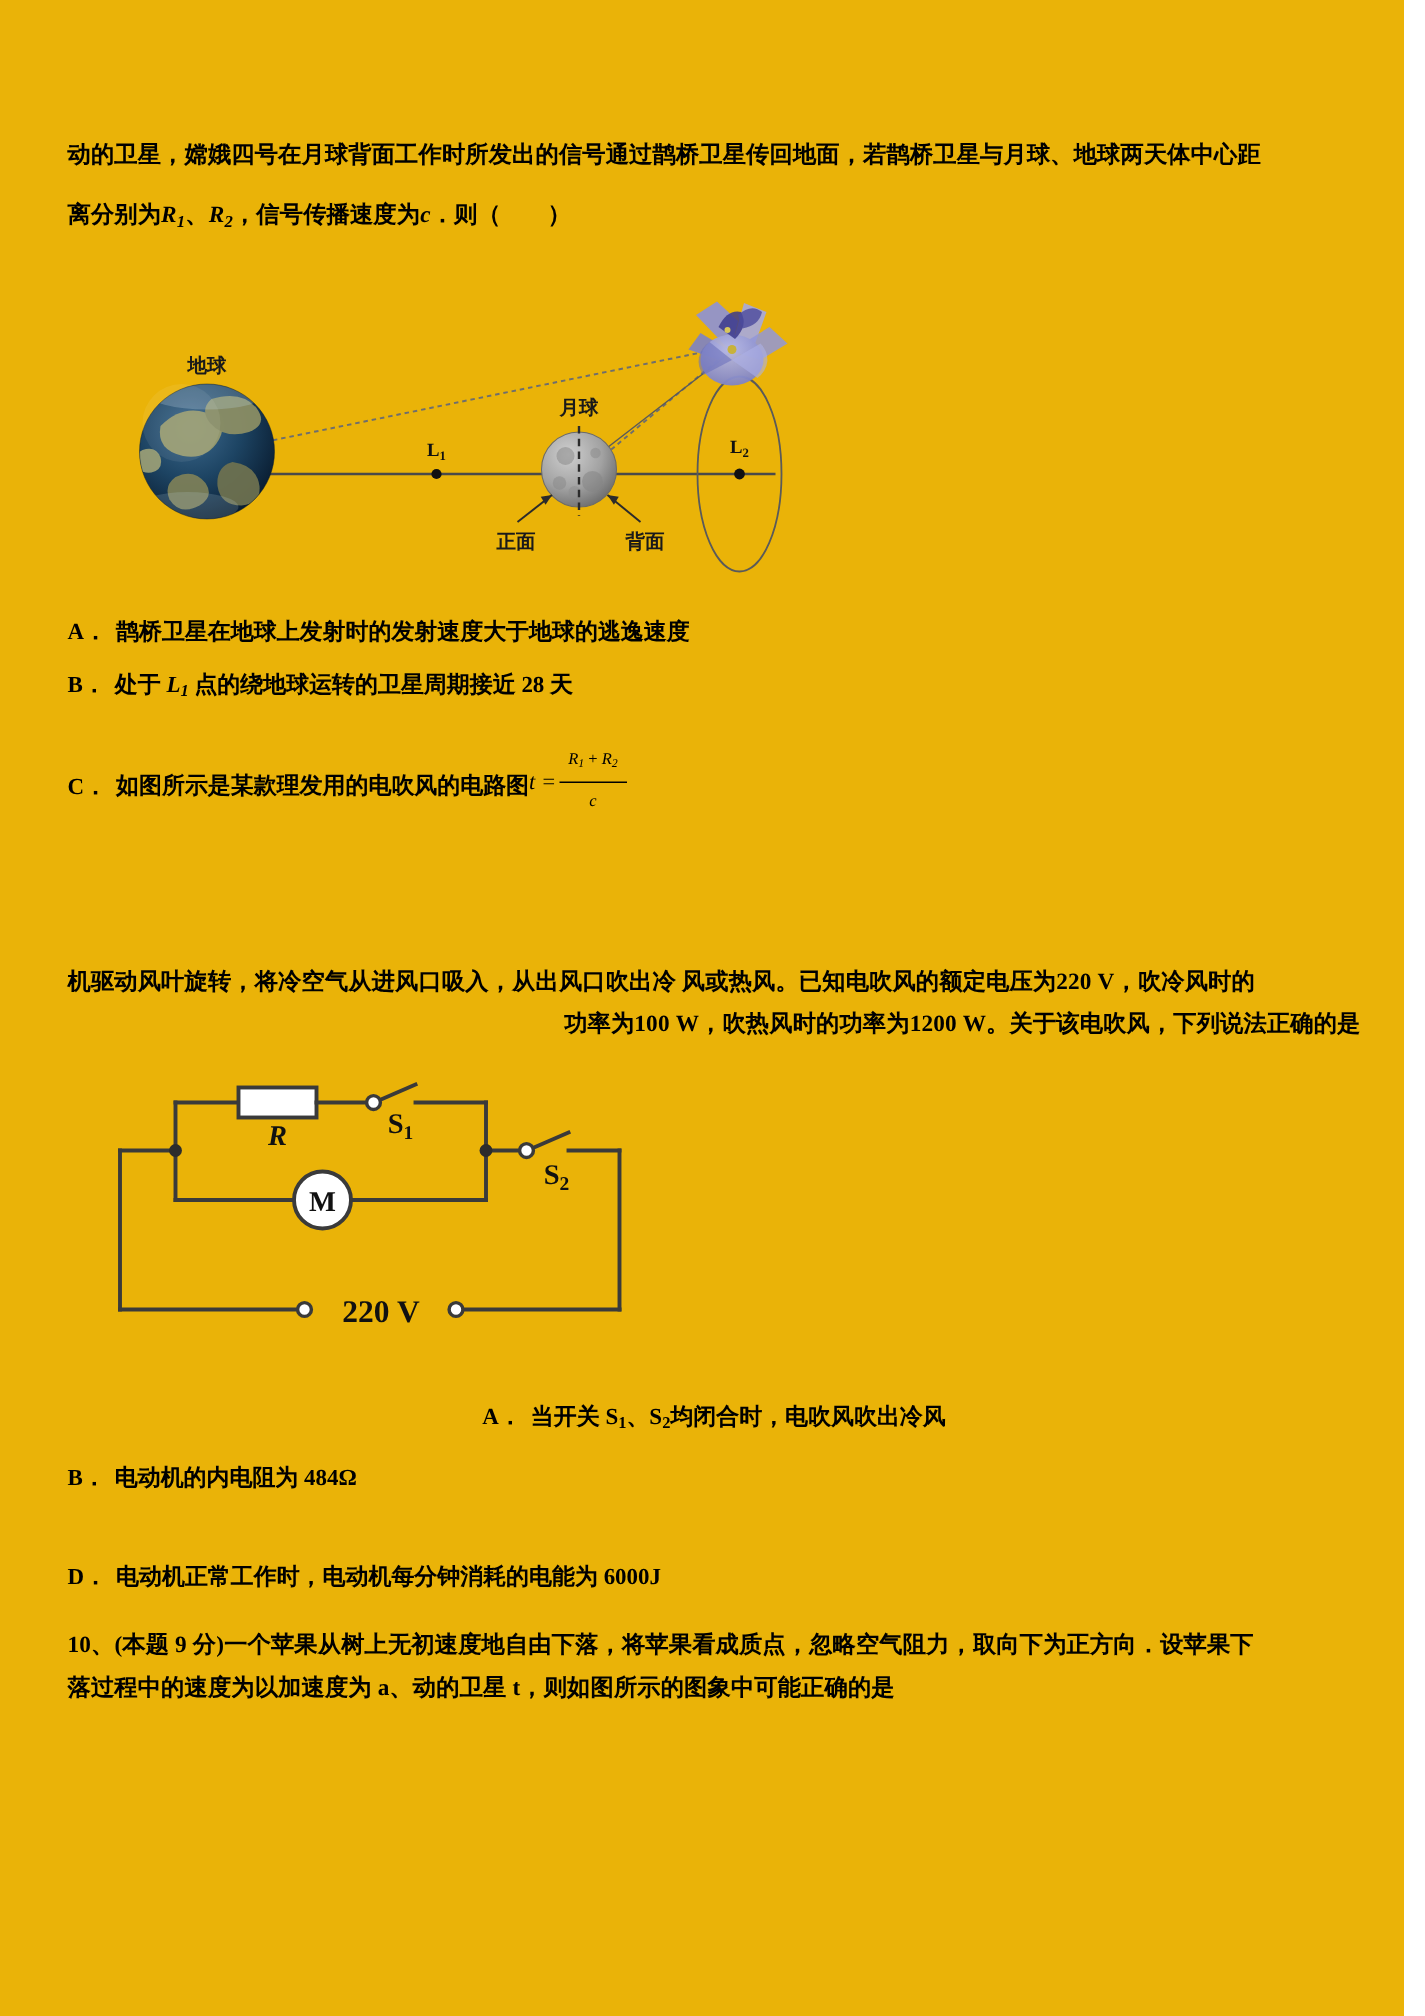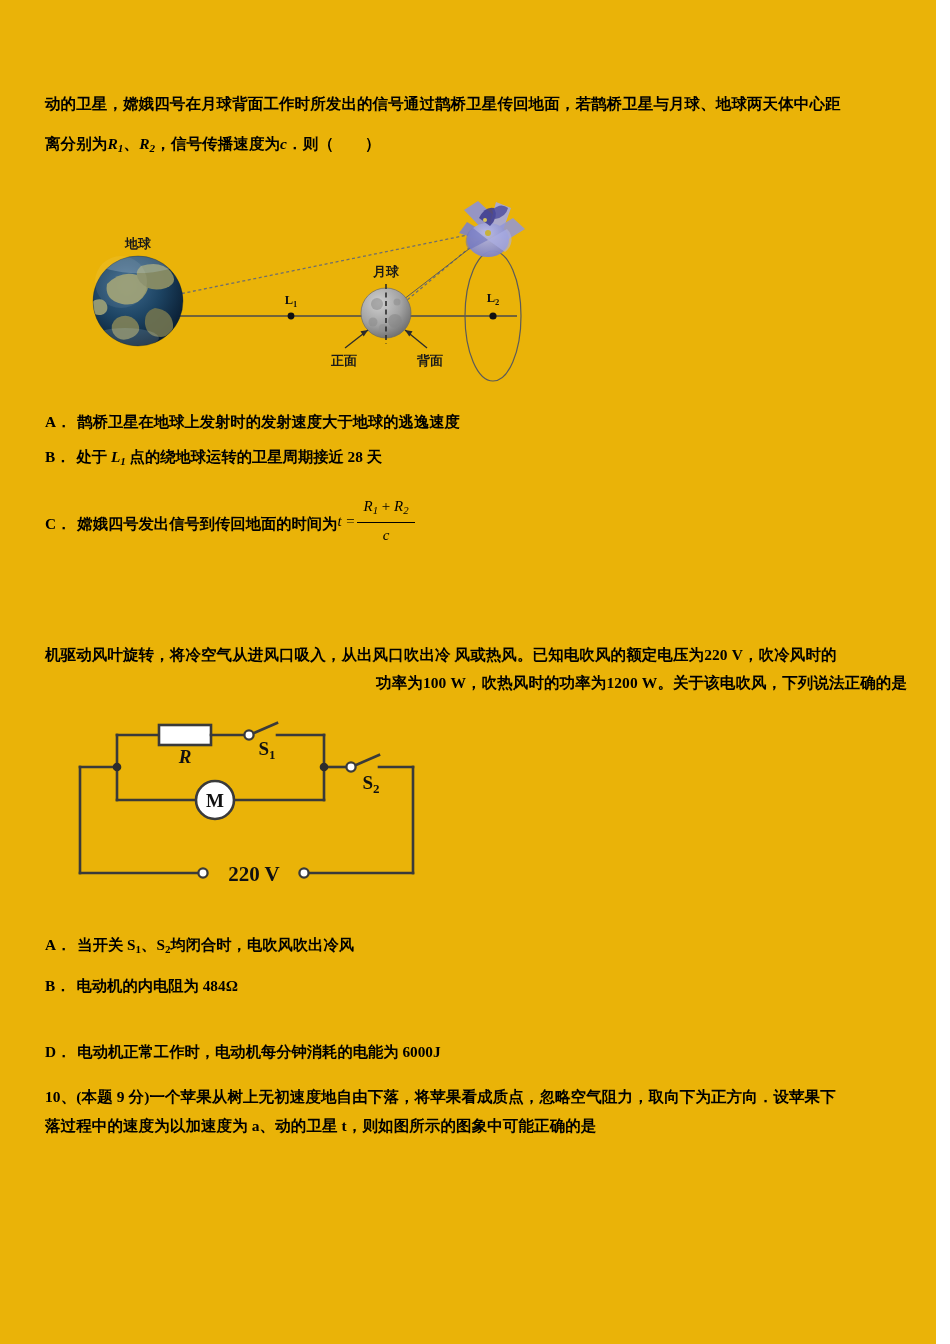--- a/index.html
+++ b/index.html
@@ -40,21 +40,21 @@
   .sub { font-size: 0.72em; vertical-align: -0.28em; }
   .nowrap { white-space: nowrap; }
 
   
   .frac {
     display: inline-block;
     vertical-align: -0.75em;
     text-align: center;
     font-weight: 400;
     font-style: italic;
-    font-size: 15px;
+    font-size: 11px;
     margin: 0 2px;
   }
   .frac .num {
     display: block;
     padding: 0 6px 1px 6px;
     border-bottom: 1px solid #000;
   }
   .frac .den { display: block; padding-top: 1px; }
   .eqt {
     font-style: italic;
@@ -197,21 +197,21 @@
 
   <div class="opt" style="top:411px;">
     <span class="lbl">A．</span><span>鹊桥卫星在地球上发射时的发射速度大于地球的逃逸速度</span>
   </div>
 
   <div class="opt" style="top:446px;">
     <span class="lbl">B．</span><span>处于</span><span class="mv nowrap">&nbsp;<span>L</span><span class="sub">1</span>&nbsp;</span><span>点的绕地球运转的卫星周期接近 28 天</span>
   </div>
 
   <div class="opt" style="top:495px;">
-    <span class="lbl">C．</span><span>嫦娥四号发出信号到传回地面的时间为</span><span class="eqt">t =</span><span class="frac"><span class="num"><span>R</span><span class="sub">1</span><span style="font-style:normal;"> <span>+</span> </span><span>R</span><span class="sub">2</span></span><span class="den">c</span></span>
+    <span class="lbl">C．</span><span>如图所示是某款理发用的电吹风的电路图</span><span class="eqt">t =</span><span class="frac"><span class="num"><span>R</span><span class="sub">1</span><span style="font-style:normal;"> <span>+</span> </span><span>R</span><span class="sub">2</span></span><span class="den">c</span></span>
   </div>
 
 
   <div class="body-text" style="top:635px;">
     <span>机驱动风叶旋转，将冷空气从进风口吸入，从出风口吹出冷 风或热风。已知电吹风的额定电压为220 V，吹冷风时的</span>
   </div>
   <div class="body-text" style="top:663px; text-align:right;">
     <span>功率为100 W，吹热风时的功率为1200 W。关于该电吹风，下列说法正确的是</span>
   </div>
 
@@ -264,21 +264,21 @@
 
       <text x="205" y="52" text-anchor="middle" font-family="Liberation Serif, serif" font-size="19" font-weight="700" fill="#111">S<tspan font-size="13" dy="4">1</tspan></text>
       <text x="309" y="86" text-anchor="middle" font-family="Liberation Serif, serif" font-size="19" font-weight="700" fill="#111">S<tspan font-size="13" dy="4">2</tspan></text>
 
       <circle cx="141" cy="170" r="4.6" fill="#ffffff" stroke="#3a3a3a" stroke-width="2.3"></circle>
       <circle cx="242" cy="170" r="4.6" fill="#ffffff" stroke="#3a3a3a" stroke-width="2.3"></circle>
       <text x="192" y="178" text-anchor="middle" font-family="Liberation Serif, serif" font-size="21" font-weight="700" fill="#111">220 V</text>
     </svg>
   </div>
 
-  <div class="opt" style="top:934px;">
+  <div class="opt" style="top:934px;text-align:center;">
     <span class="lbl">A．</span><span>当开关</span><span class="nowrap">&nbsp;S<span class="sub">1</span></span><span>、</span><span class="nowrap">S<span class="sub">2</span></span><span>均闭合时，电吹风吹出冷风</span>
   </div>
 
   <div class="opt" style="top:975px;">
     <span class="lbl">B．</span><span>电动机的内电阻为 484Ω</span>
   </div>
 
 
   <div class="opt" style="top:1041px;">
     <span class="lbl">D．</span><span>电动机正常工作时，电动机每分钟消耗的电能为 6000J</span>

